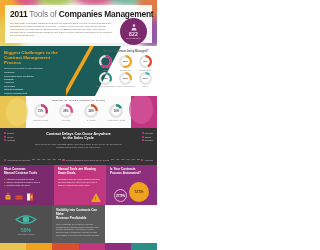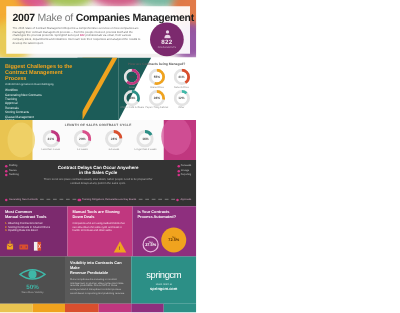--- a/index.html
+++ b/index.html
@@ -212,22 +212,22 @@
     <div class="hero-blob b2"></div>
     <div class="hero-blob b3"></div>
     <div class="hero-blob b4"></div>
     <div class="hero-blob b5"></div>
     <div class="hero-blob b6"></div>
     <div class="hero-blob b7"></div>
     <div class="hero-blob b8"></div>
 
     <div class="hero-card">
       <div class="hero-title">
-        <span class="bold">2007</span>
-        <span class="light">Make of</span>
+        <span class="bold">2011</span>
+        <span class="light">Tools of</span>
         <span class="bold">Companies Management</span>
       </div>
       <div class="hero-body">
         <span>The 2016 State of Contract Management Report is a comprehensive overview on how companies are managing their contract management process — from the people involved, process itself and the challenges the process presents. SpringCM surveyed</span>
         <span class="hl">822</span>
         <span>professionals via email, from various company sizes, departments and industries. Our team took their responses and analyzed the results to develop the latest report.</span>
       </div>
       <div class="badge">
         <svg width="8" height="7" viewBox="0 0 16 14">
           <circle cx="8" cy="3" r="2.6" fill="#e9d4e6"></circle>
@@ -514,27 +514,20 @@
     </div>
 
     <div class="f2">
       <div class="f-title">
         <div>Visibility into Contracts Can Make</div>
         <div>Revenue Predictable</div>
       </div>
       <div class="f-body">More companies are investing in contract management to shorten sales cycles and make revenue predictable. Almost 50% of those surveyed said a transparent contract process would assist in reporting and predicting revenue.</div>
     </div>
 
-    <div class="f3">
-      <div class="logo">
-        <span>springcm</span>
-      </div>
-      <div class="f-learn">Learn more at</div>
-      <div class="f-url">springcm.com</div>
-    </div>
   </div>
 
   <div class="strip" id="strip">
       <span style="background: rgb(233, 196, 81);"></span>
       <span style="background: rgb(240, 163, 30);"></span>
       <span style="background: rgb(217, 79, 46);"></span>
       <span style="background: rgb(192, 55, 127);"></span>
       <span style="background: rgb(142, 47, 126);"></span>
       <span style="background: rgb(44, 143, 134);"></span>
     </div>

